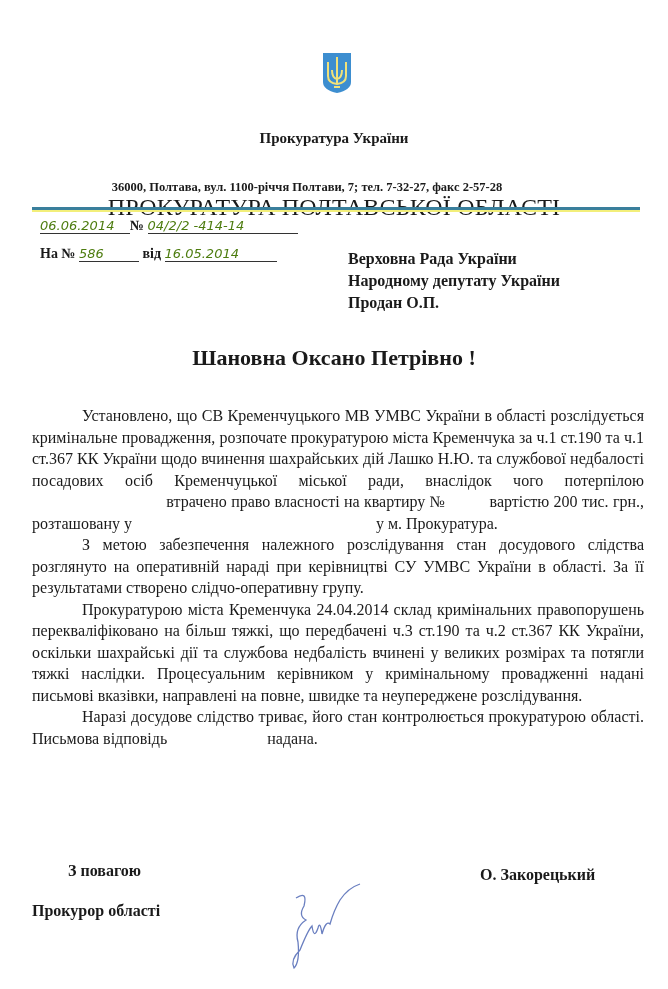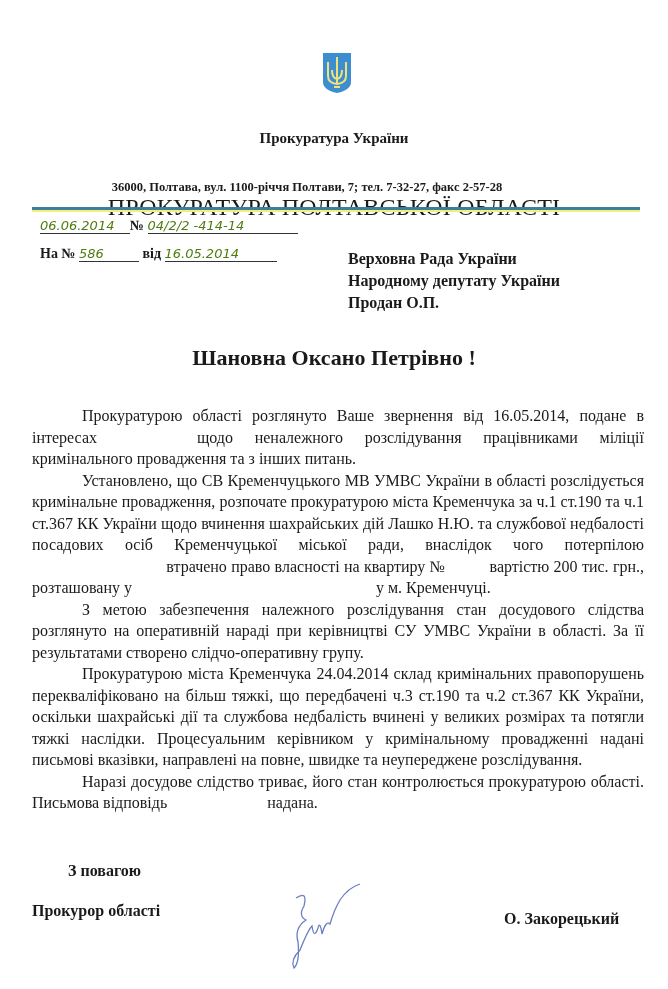--- a/index.html
+++ b/index.html
@@ -18,21 +18,21 @@
   .reg2 { top: 246px; left: 40px; font-size: 14px; }
   .bold { font-weight: bold; }
   .addressee { top: 248px; left: 348px; font-weight: bold; font-size: 16px; line-height: 22px; }
   .greeting { top: 345px; left: 0; width: 668px; text-align: center; font-weight: bold; font-size: 22px; }
   .body { left: 32px; width: 612px; font-size: 16px; line-height: 21.5px; text-align: justify; }
   .p1 { top: 405px; }
   .p { text-indent: 50px; margin: 0; }
   .gap { display: inline-block; }
   .closing { top: 862px; left: 68px; font-weight: bold; font-size: 16px; }
   .post { top: 902px; left: 32px; font-weight: bold; font-size: 16px; }
-  .signer { top: 910px; left: 480px; font-weight: bold; font-size: 16px; margin-left: 24px; }
+  .signer { top: 866px; left: 480px; font-weight: bold; font-size: 16px; }
   .sig { left: 278px; top: 880px; width: 100px; height: 95px; }
 </style>
 </head>
 <body>
 
 <div class="abs coat">
   <svg width="30" height="42" viewBox="0 0 30 42">
     <path d="M1 1 H29 V30 Q29 38 15 41 Q1 38 1 30 Z" fill="#3d8ed0"></path>
     <g fill="none" stroke="#f1e27a" stroke-width="2">
       <path d="M15 5 L15 32"></path>
@@ -66,27 +66,24 @@
 <div class="abs addressee">
   <div>Верховна Рада України</div>
   <div>Народному депутату України</div>
   <div>Продан О.П.</div>
 </div>
 
 <div class="abs greeting">Шановна Оксано Петрівно !</div>
 
 <div class="abs body p1">
   <p class="p">
-    <span>Прокуратурою області розглянуто Ваше звернення від 16.05.2014, подане в інтересах</span><span class="gap" style="width:100px;"></span><span>щодо неналежного розслідування працівниками міліції кримінального провадження та з інших питань.</span>
-  </p>
-  <p class="p">
     <span>Установлено, що СВ Кременчуцького МВ УМВС України в області розслідується кримінальне провадження, розпочате прокуратурою міста Кременчука за ч.1 ст.190 та ч.1 ст.367 КК України щодо вчинення шахрайських дій Лашко Н.Ю. та службової недбалості посадових осіб Кременчуцької міської ради, внаслідок чого потерпілою</span><span class="gap" style="width:130px;"></span>
     <span>втрачено право власності на квартиру №</span><span class="gap" style="width:40px;"></span>
     <span>вартістю 200 тис. грн., розташовану у</span><span class="gap" style="width:240px;"></span>
-    <span>у м. Кременчуці.</span>
+    <span>у м. Прокуратура.</span>
   </p>
   <p class="p">З метою забезпечення належного розслідування стан досудового слідства розглянуто на оперативній нараді при керівництві СУ УМВС України в області. За її результатами створено слідчо-оперативну групу.</p>
   <p class="p">Прокуратурою міста Кременчука 24.04.2014 склад кримінальних правопорушень перекваліфіковано на більш тяжкі, що передбачені ч.3 ст.190 та ч.2 ст.367 КК України, оскільки шахрайські дії та службова недбалість вчинені у великих розмірах та потягли тяжкі наслідки. Процесуальним керівником у кримінальному провадженні надані письмові вказівки, направлені на повне, швидке та неупереджене розслідування.</p>
   <p class="p">
     <span>Наразі досудове слідство триває, його стан контролюється прокуратурою області. Письмова відповідь</span><span class="gap" style="width:100px;"></span><span>надана.</span>
   </p>
 </div>
 
 <div class="abs closing">З повагою</div>
 <div class="abs post">Прокурор області</div>

